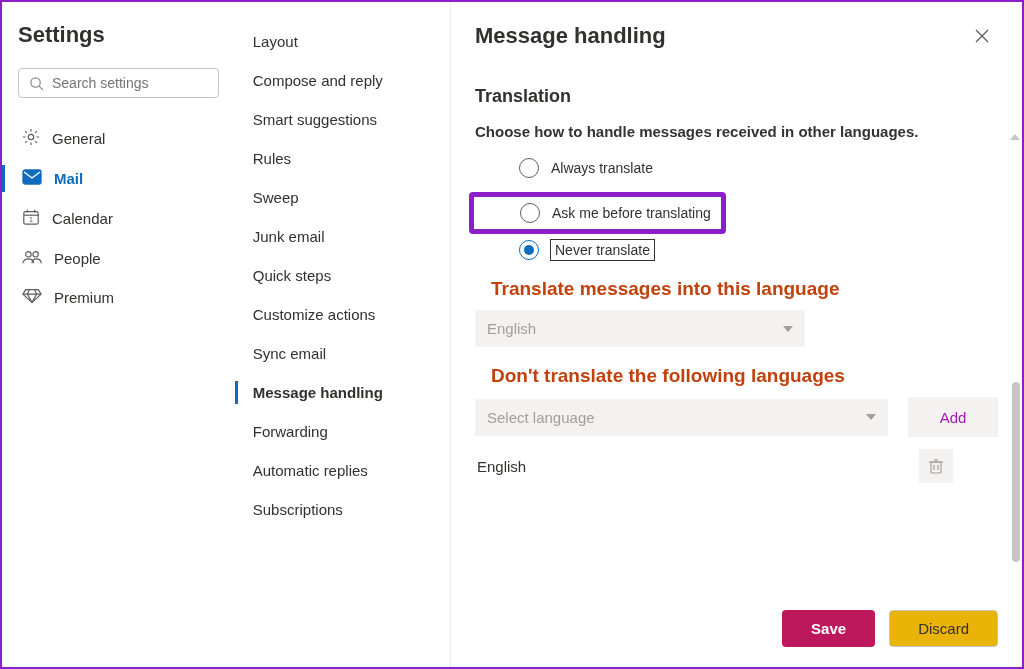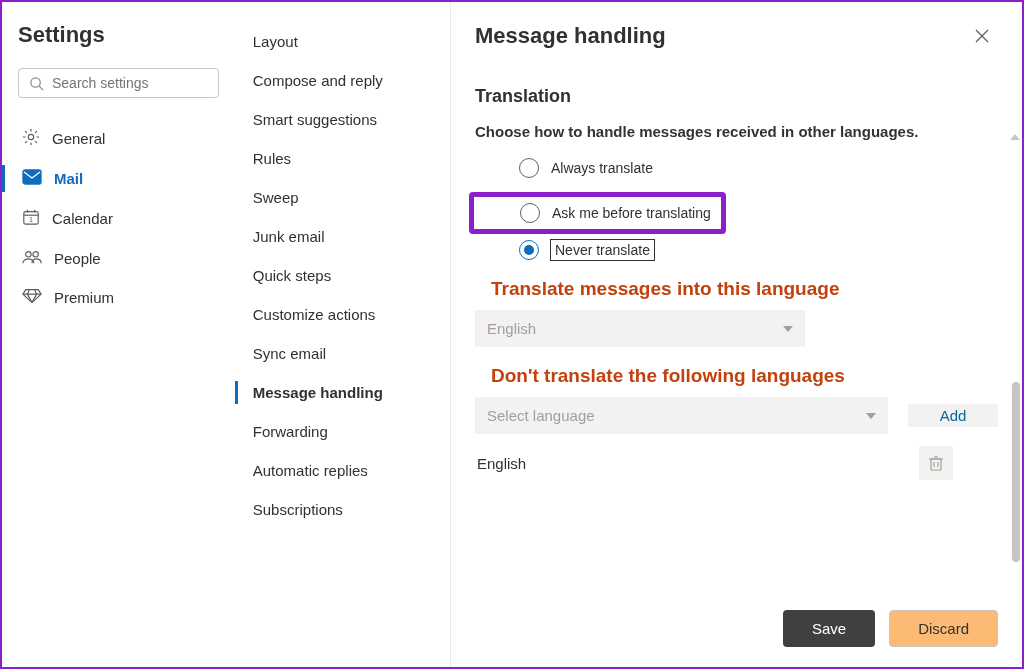--- a/index.html
+++ b/index.html
@@ -35,27 +35,27 @@
 .radio-row { display: flex; align-items: center; margin-bottom: 14px; cursor: pointer; margin-left: 44px; }
 .radio { width: 20px; height: 20px; border: 1.5px solid #605e5c; border-radius: 50%; margin-right: 12px; display: flex; align-items: center; justify-content: center; }
 .radio.selected { border-color: #0f6cbd; }
 .radio-dot { width: 10px; height: 10px; background: #0f6cbd; border-radius: 50%; }
 .highlight-box { border: 5px solid #8c1fc9; padding: 6px 10px 6px 2px; display: inline-flex; align-items: center; border-radius: 4px; margin-left: -6px; margin-bottom: 6px;}
 .highlight-box .radio-row { margin-bottom: 0; }
 .focus-ring { outline: 1px solid #323130; padding: 2px 4px; }
 .field-label { font-weight: 600; color:#c2410c; margin: 18px 16px 10px; font-size: 19px; }
 .select { display: flex; align-items: center; justify-content: space-between; background: #f3f2f1; color: #a19f9d; padding: 10px 12px; width: 330px; font-size: 15px; }
 .select.disabled { color: #a19f9d; }
-.add-btn { display: inline-flex; align-items: center; justify-content: center; width: 90px; height: 23px; background: #f3f2f1; color: #0369a1; margin-left: 20px; font-size: 15px; }
+.add-btn { display: inline-flex; align-items: center; justify-content: center; width: 90px; height: 40px; background: #f3f2f1; color: #a21caf; margin-left: 20px; font-size: 15px; }
 .lang-row { display: flex; align-items: center; justify-content: space-between; width: 480px; padding: 12px 2px; font-size: 15px; }
 .trash { width: 34px; height: 34px; display:flex; align-items:center; justify-content:center; background:#f3f2f1; color:#a19f9d; }
 .footer { display: flex; justify-content: flex-end; gap: 14px; padding: 14px 24px 20px 24px; }
 .btn { padding: 9px 28px; font-size: 15px; border-radius: 4px; cursor: pointer; border: 1px solid transparent; }
-.btn-primary { background: #404040; color: #fff; font-weight: 400; }
-.btn-secondary { background: #fdba74; border: 1px solid #c8c6c4; color: #323130; }
+.btn-primary { background: #be185d; color: #fff; font-weight: 700; }
+.btn-secondary { background: #eab308; border: 1px solid #c8c6c4; color: #323130; }
 .scrollbar { position: absolute; right: 2px; top: 380px; width: 8px; height: 180px; background: #c8c6c4; border-radius: 4px; }
 .chev { width:0; height:0; border-left:5px solid transparent; border-right:5px solid transparent; border-top:6px solid #a19f9d; }
 .scroll-tri { position:absolute; right:2px; top:72px; width:0; height:0; border-left:5px solid transparent; border-right:5px solid transparent; border-bottom:6px solid #c8c6c4;}
 </style>
 </head>
 <body>
 
 <div class="app">
 
   <div class="col-left">

